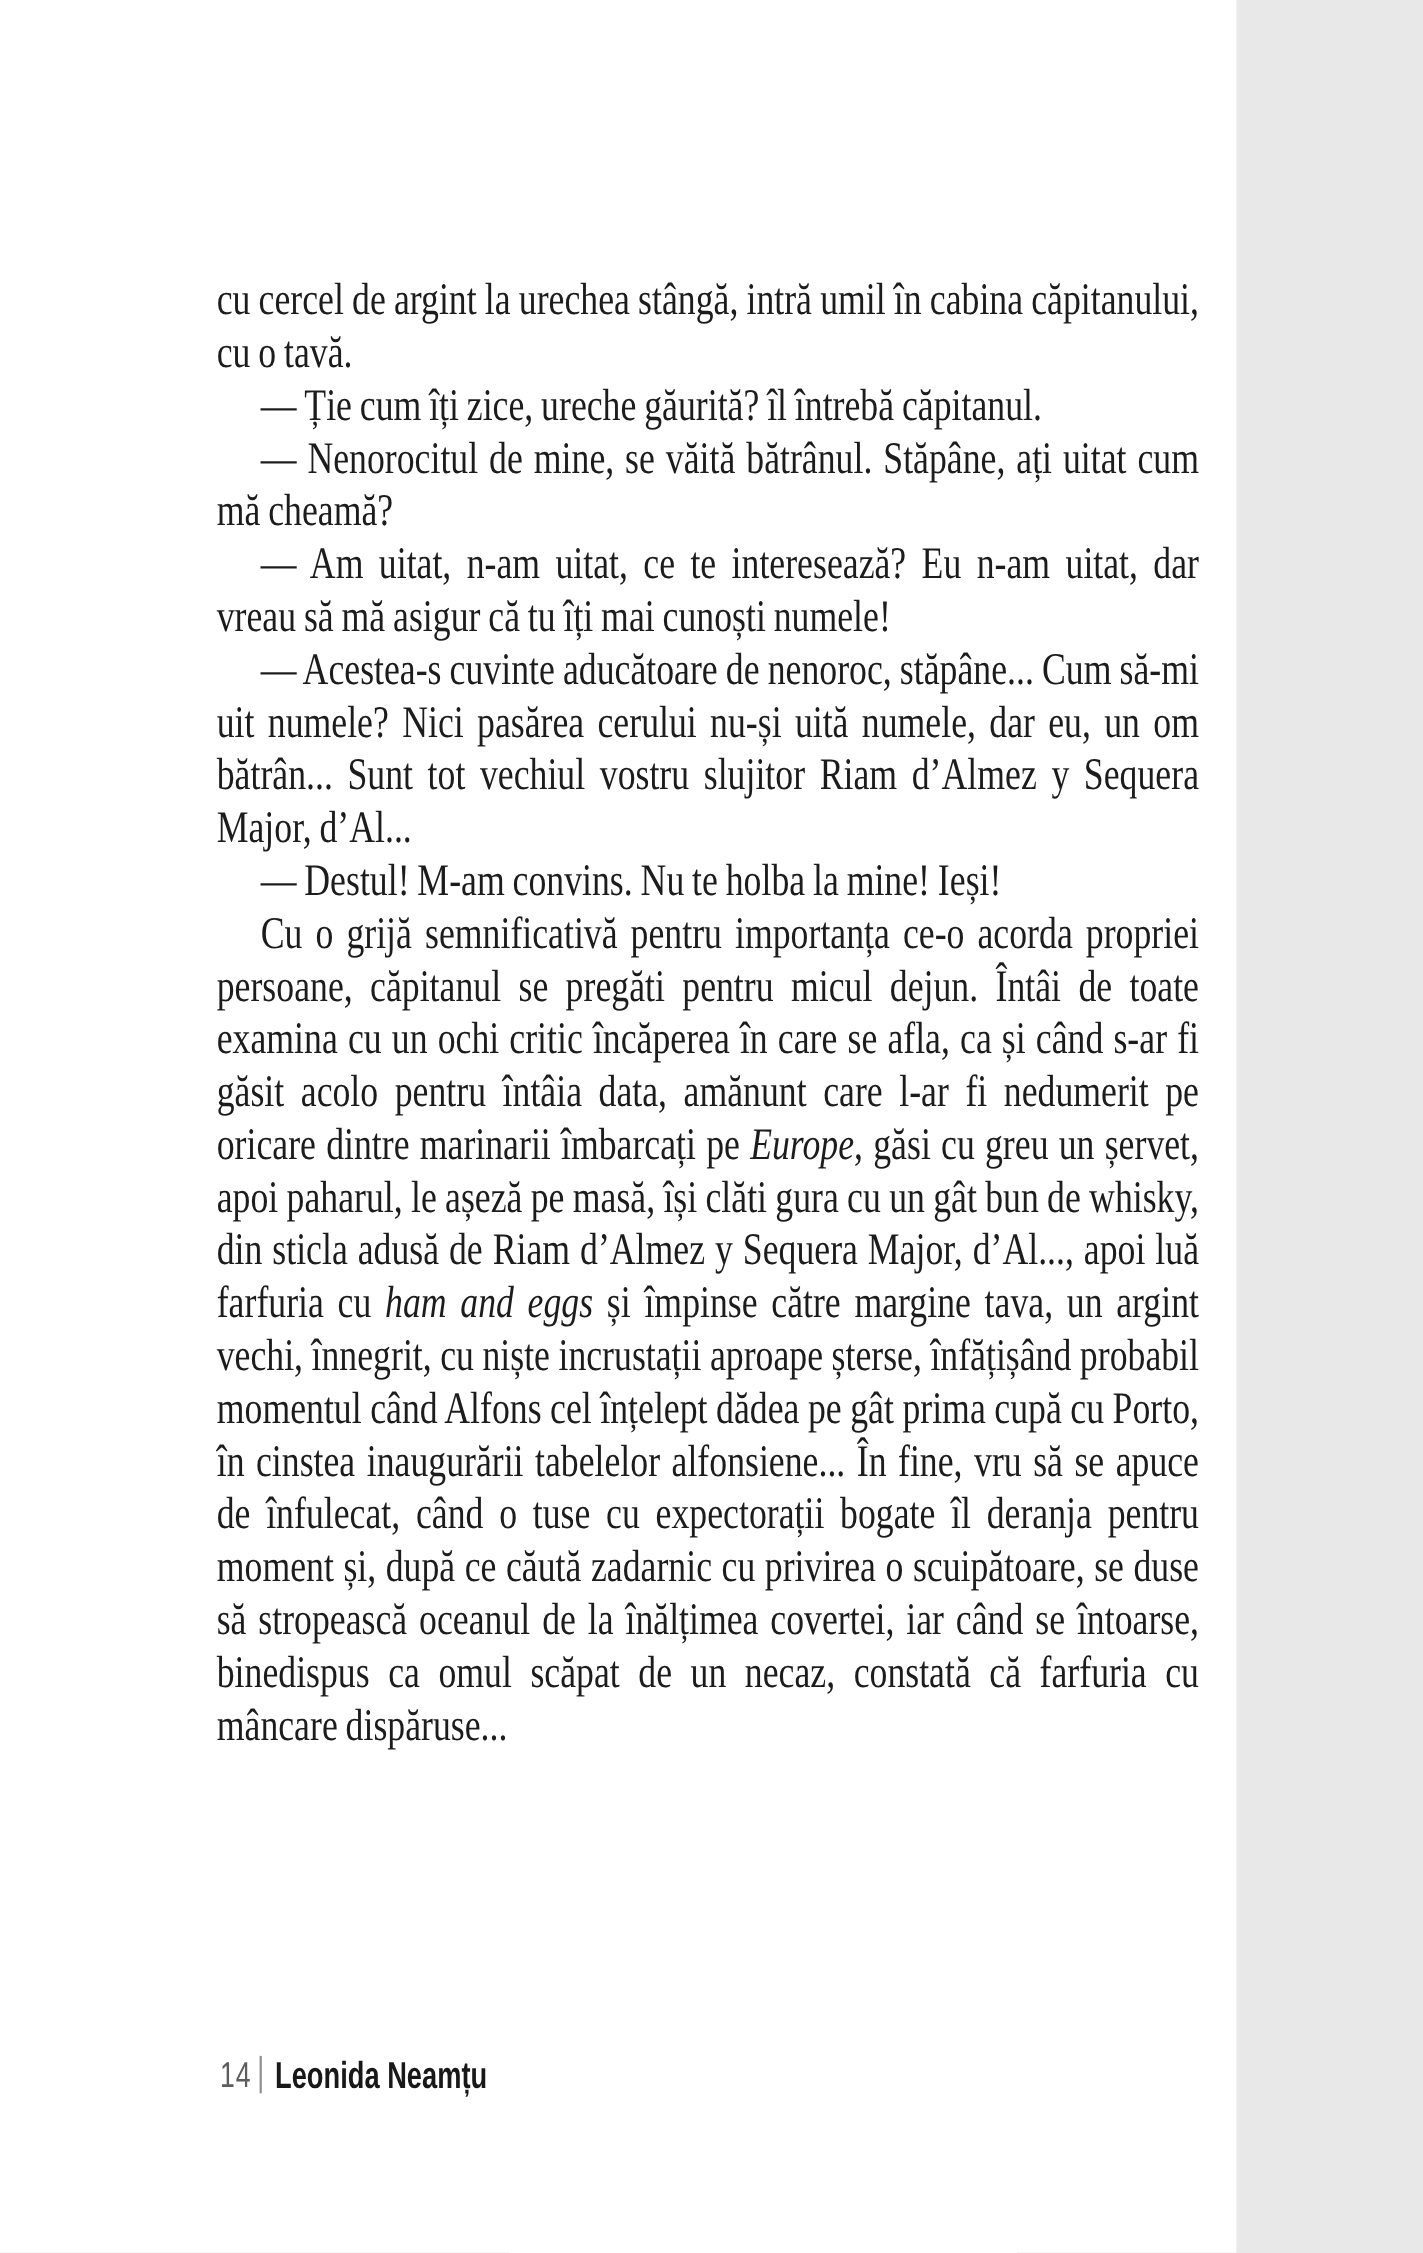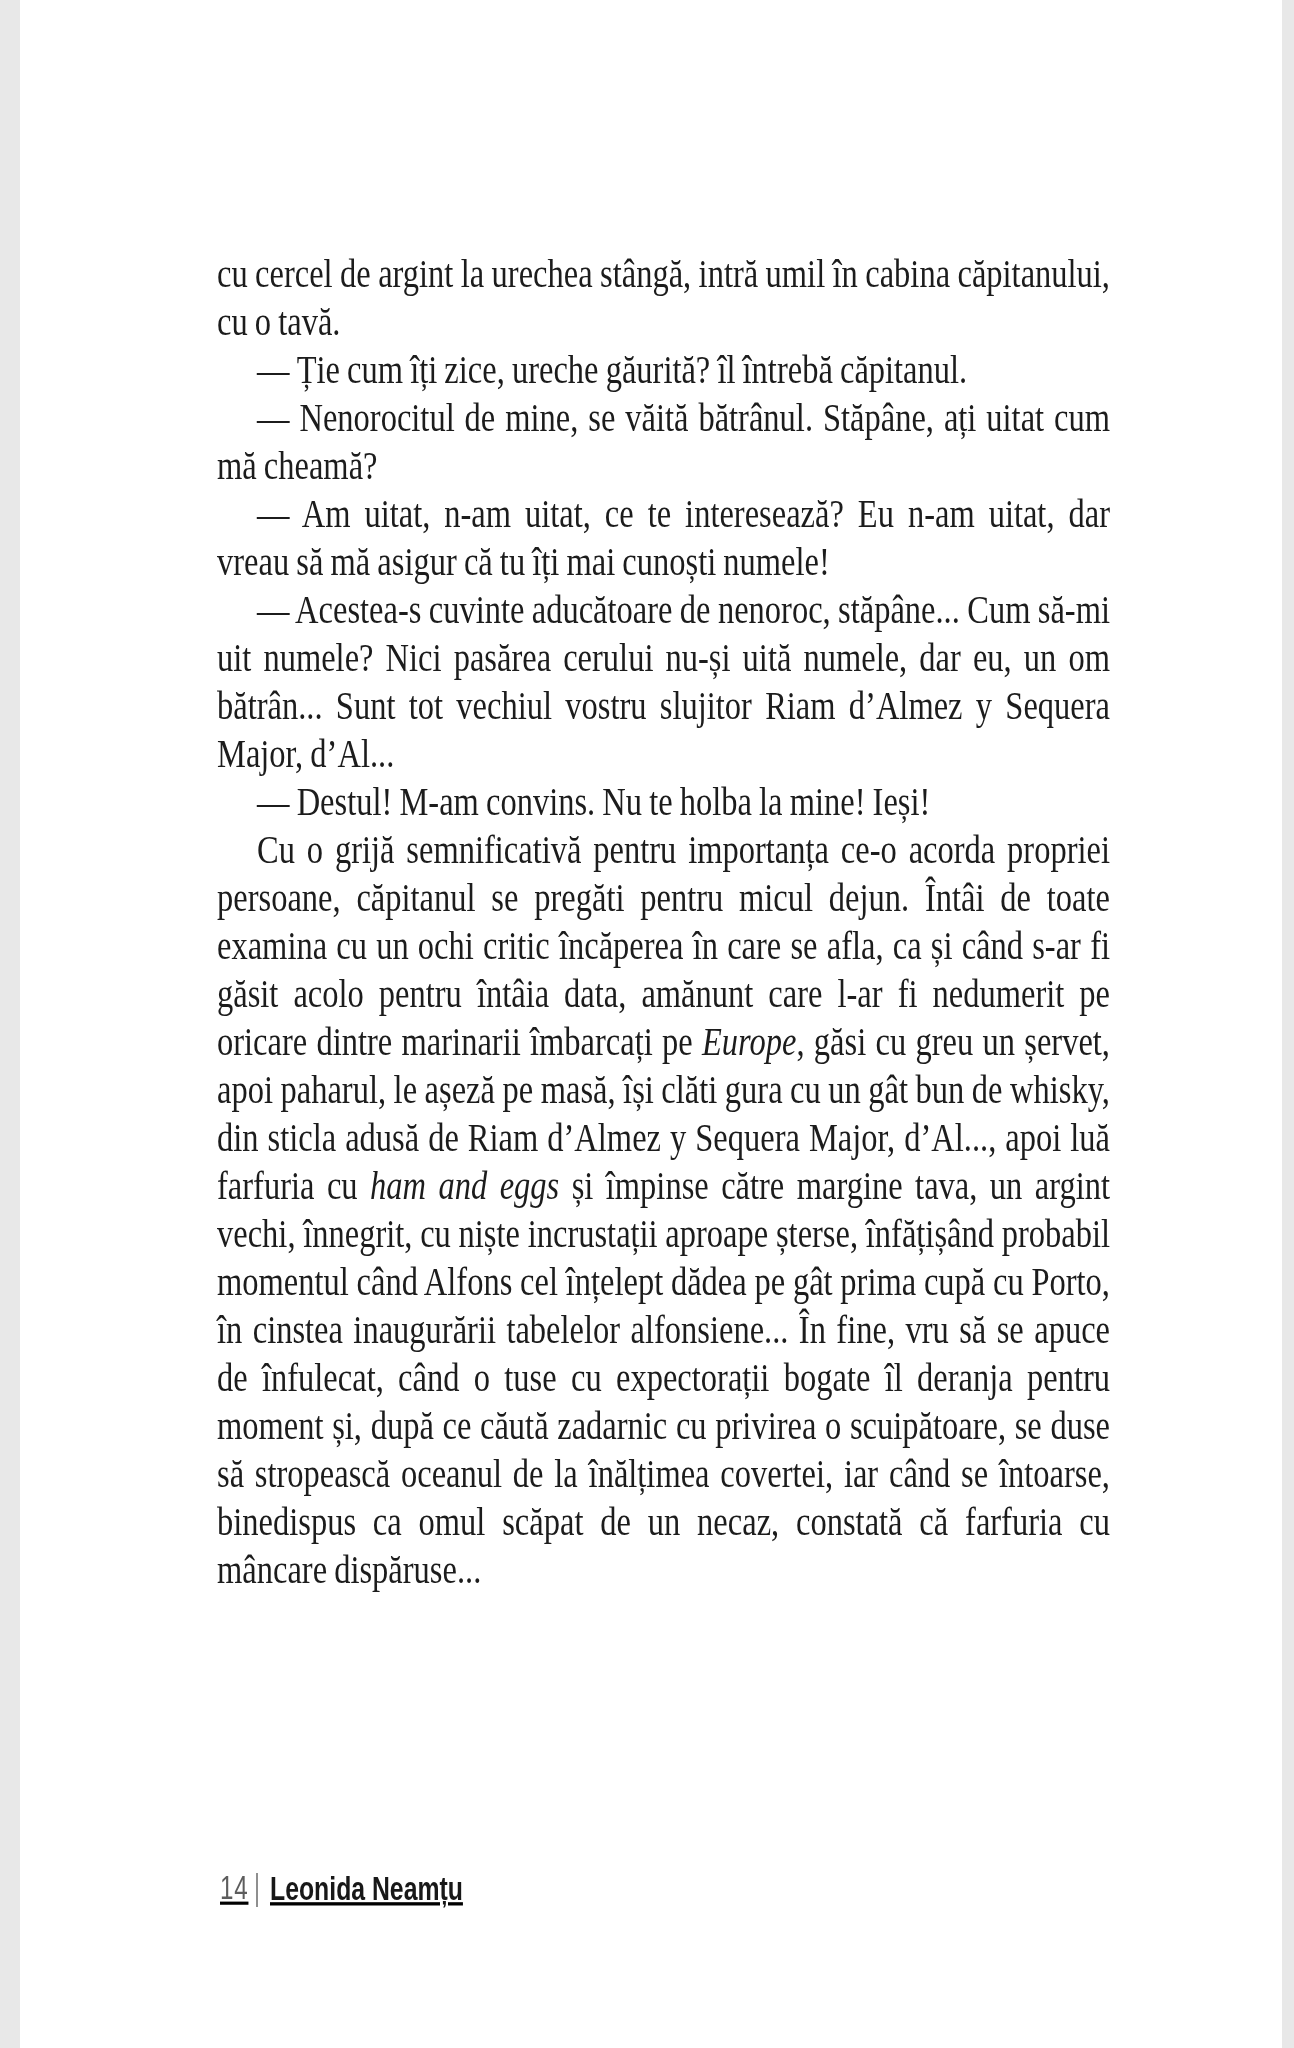--- a/index.html
+++ b/index.html
@@ -2,26 +2,25 @@
 <html lang="ro"><head>
 <meta charset="utf-8">
 <style>
   html, body {
     margin: 0;
     padding: 0;
     background: #e8e8e8;
   }
   .page {
     position: relative;
-    width: 1262px;
+    width: 1124px;
     height: 2048px;
     background: #ffffff;
     overflow: hidden;
     font-kerning: normal;
-    margin-left: 20px;
   }
   
   .text-block {
     position: absolute;
     left: 197px;
     top: 249px;
     width: 893px;
     font-family: "Liberation Serif", "DejaVu Serif", serif;
     font-size: 32.5px;
     line-height: 38px;
@@ -42,23 +41,22 @@
   .para i {
     font-style: italic;
   }
   
   .page-footer {
     position: absolute;
     left: 200px;
     top: 1869px;
     height: 38px;
     display: flex;
-    align-items: flex-end;
+    align-items: flex-start;
     font-family: "Liberation Sans", "DejaVu Sans", sans-serif;
-    text-decoration: underline;
   }
   .pagenum {
     display: inline-block;
     font-size: 31px;
     font-weight: 400;
     color: #5d5d5d;
     letter-spacing: 1px;
     transform: scale(0.78, 1.05);
     transform-origin: 0 50%;
   }

